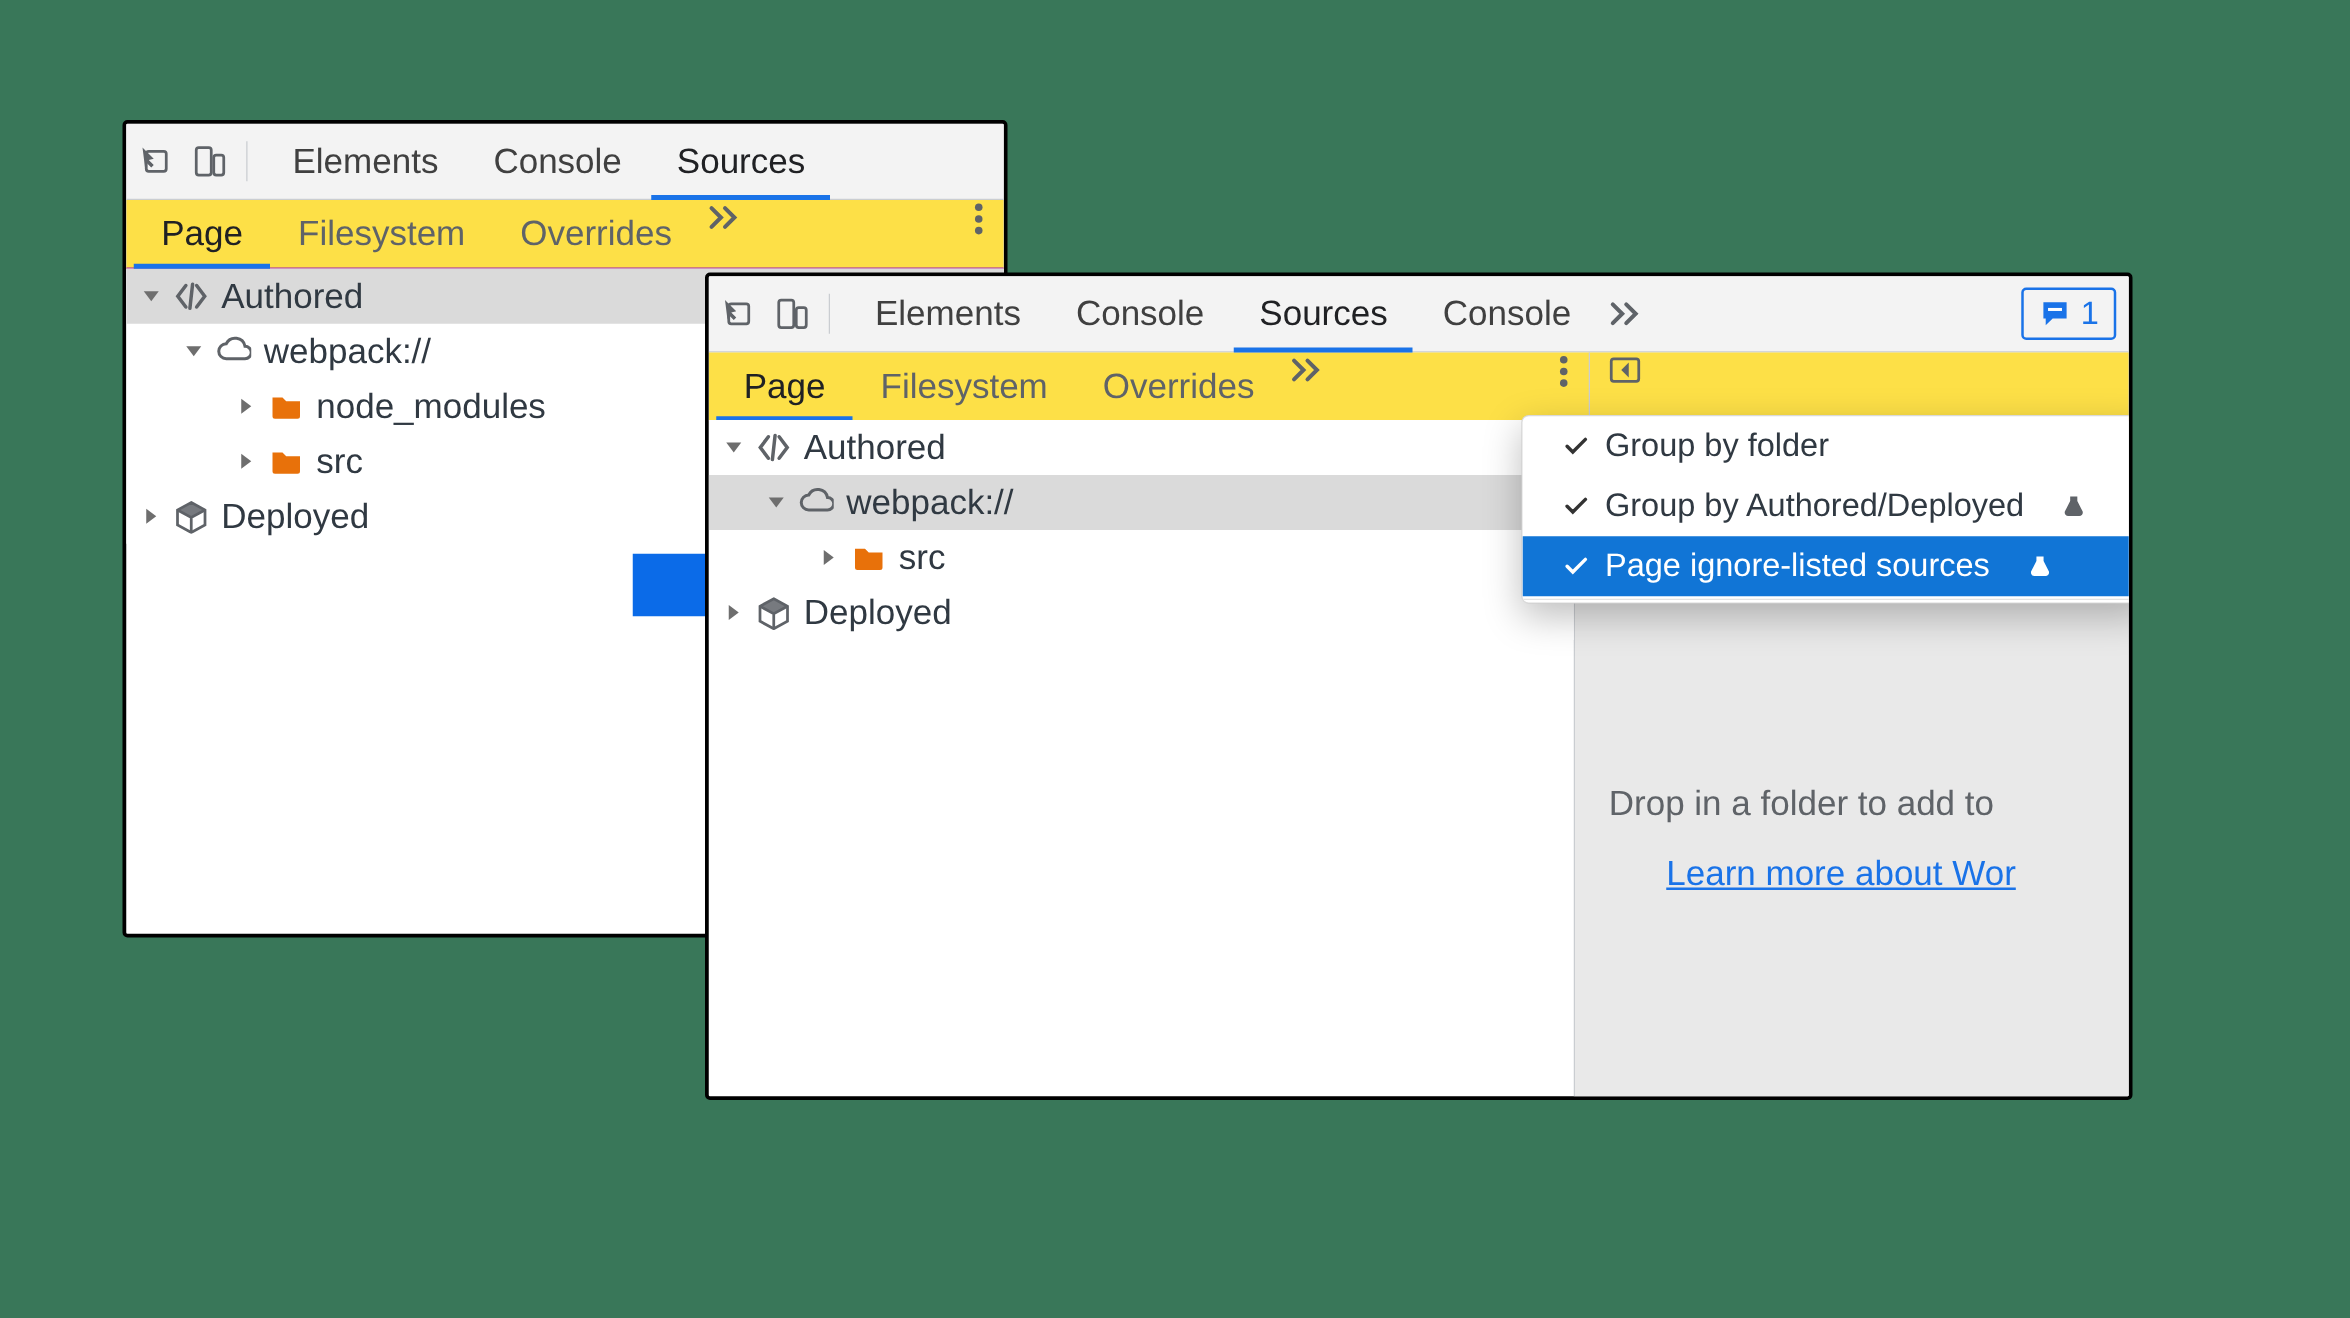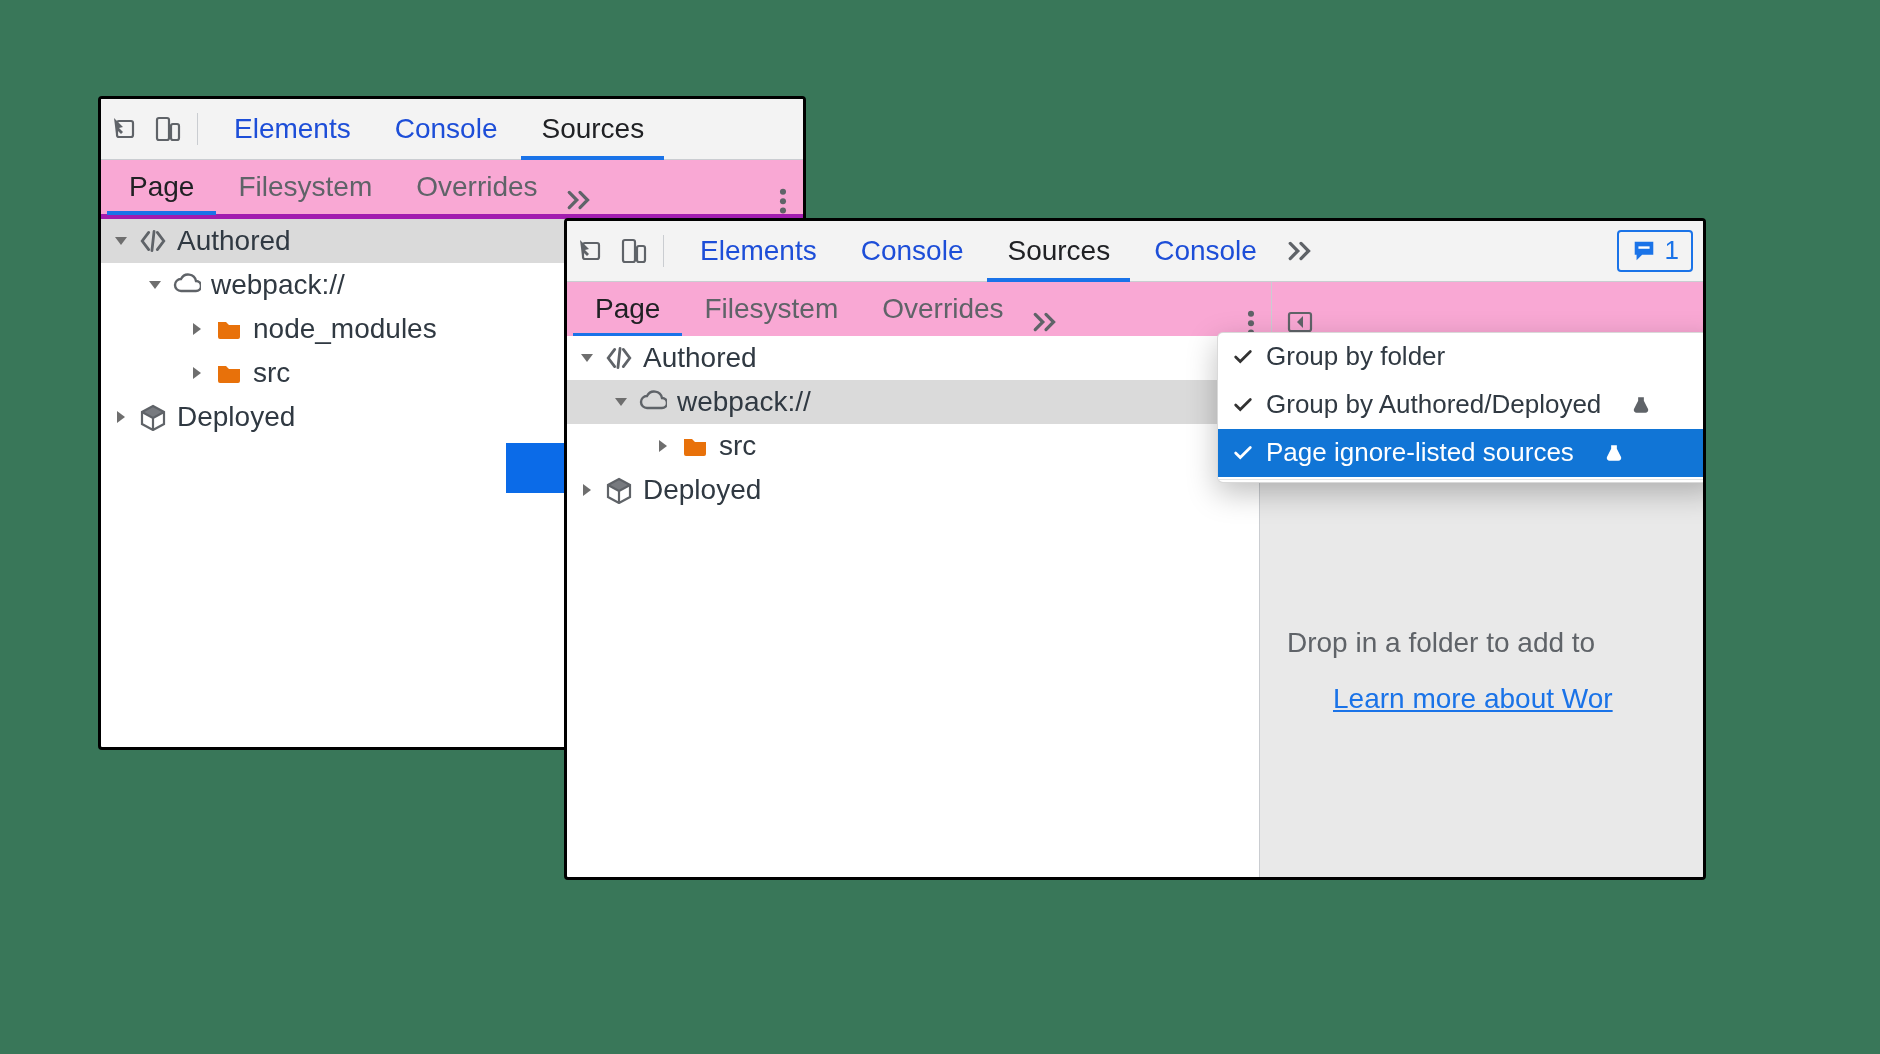--- a/index.html
+++ b/index.html
@@ -38,40 +38,40 @@
   .sep {
     width: 1px; height: 32px;
     background: #cacdd1;
     margin: 0 12px;
   }
   .tb-tab {
     padding: 0 20px;
     height: 60px;
     display: flex;
     align-items: center;
-    color: #1d4ed8;
+    color: #404040;
     cursor: pointer;
     position: relative;
   }
   .tb-tab.active { color: #202124; }
   .tb-tab.active::after {
     content: "";
     position: absolute;
     left: 0; right: 0; bottom: -1px;
     height: 4px;
     background: #1a73e8;
   }
 
   .subbar {
     display: flex;
-    align-items: flex-end;
+    align-items: flex-start;
     height: 54px;
     padding: 0 6px;
-    background: #f9a8d4;
-    border-bottom: 5px solid #a21caf;
+    background: #fde047;
+    border-bottom: 1px solid #a21caf;
   }
   .sub-tab {
     padding: 0 22px;
     height: 54px;
     display: flex;
     align-items: center;
     color: #5f6368;
     cursor: pointer;
     position: relative;
   }
@@ -111,21 +111,21 @@
     border: 1px solid rgba(0,0,0,.15);
     border-radius: 6px;
     box-shadow: 0 10px 30px rgba(0,0,0,.25);
     font-size: 26px;
     overflow: hidden;
   }
   .menu .row {
     display: flex;
     align-items: center;
     height: 48px;
-    padding: 0 22px 0 14px;
+    padding: 0 22px 0 32px;
     gap: 12px;
     cursor: pointer;
   }
   .menu .row.hl { background: #1175d6; color: #fff; }
   .menu .divider { height:1px; background:#e3e3e3; margin: 2px 0; }
   .menu .check { width: 22px; display:inline-flex; justify-content:center; color:#333;}
   .menu .row.hl .check { color:#fff; }
   .menu .spacer { flex:1; }
   .menu .kbd { color:#777; font-size:24px; }
 

